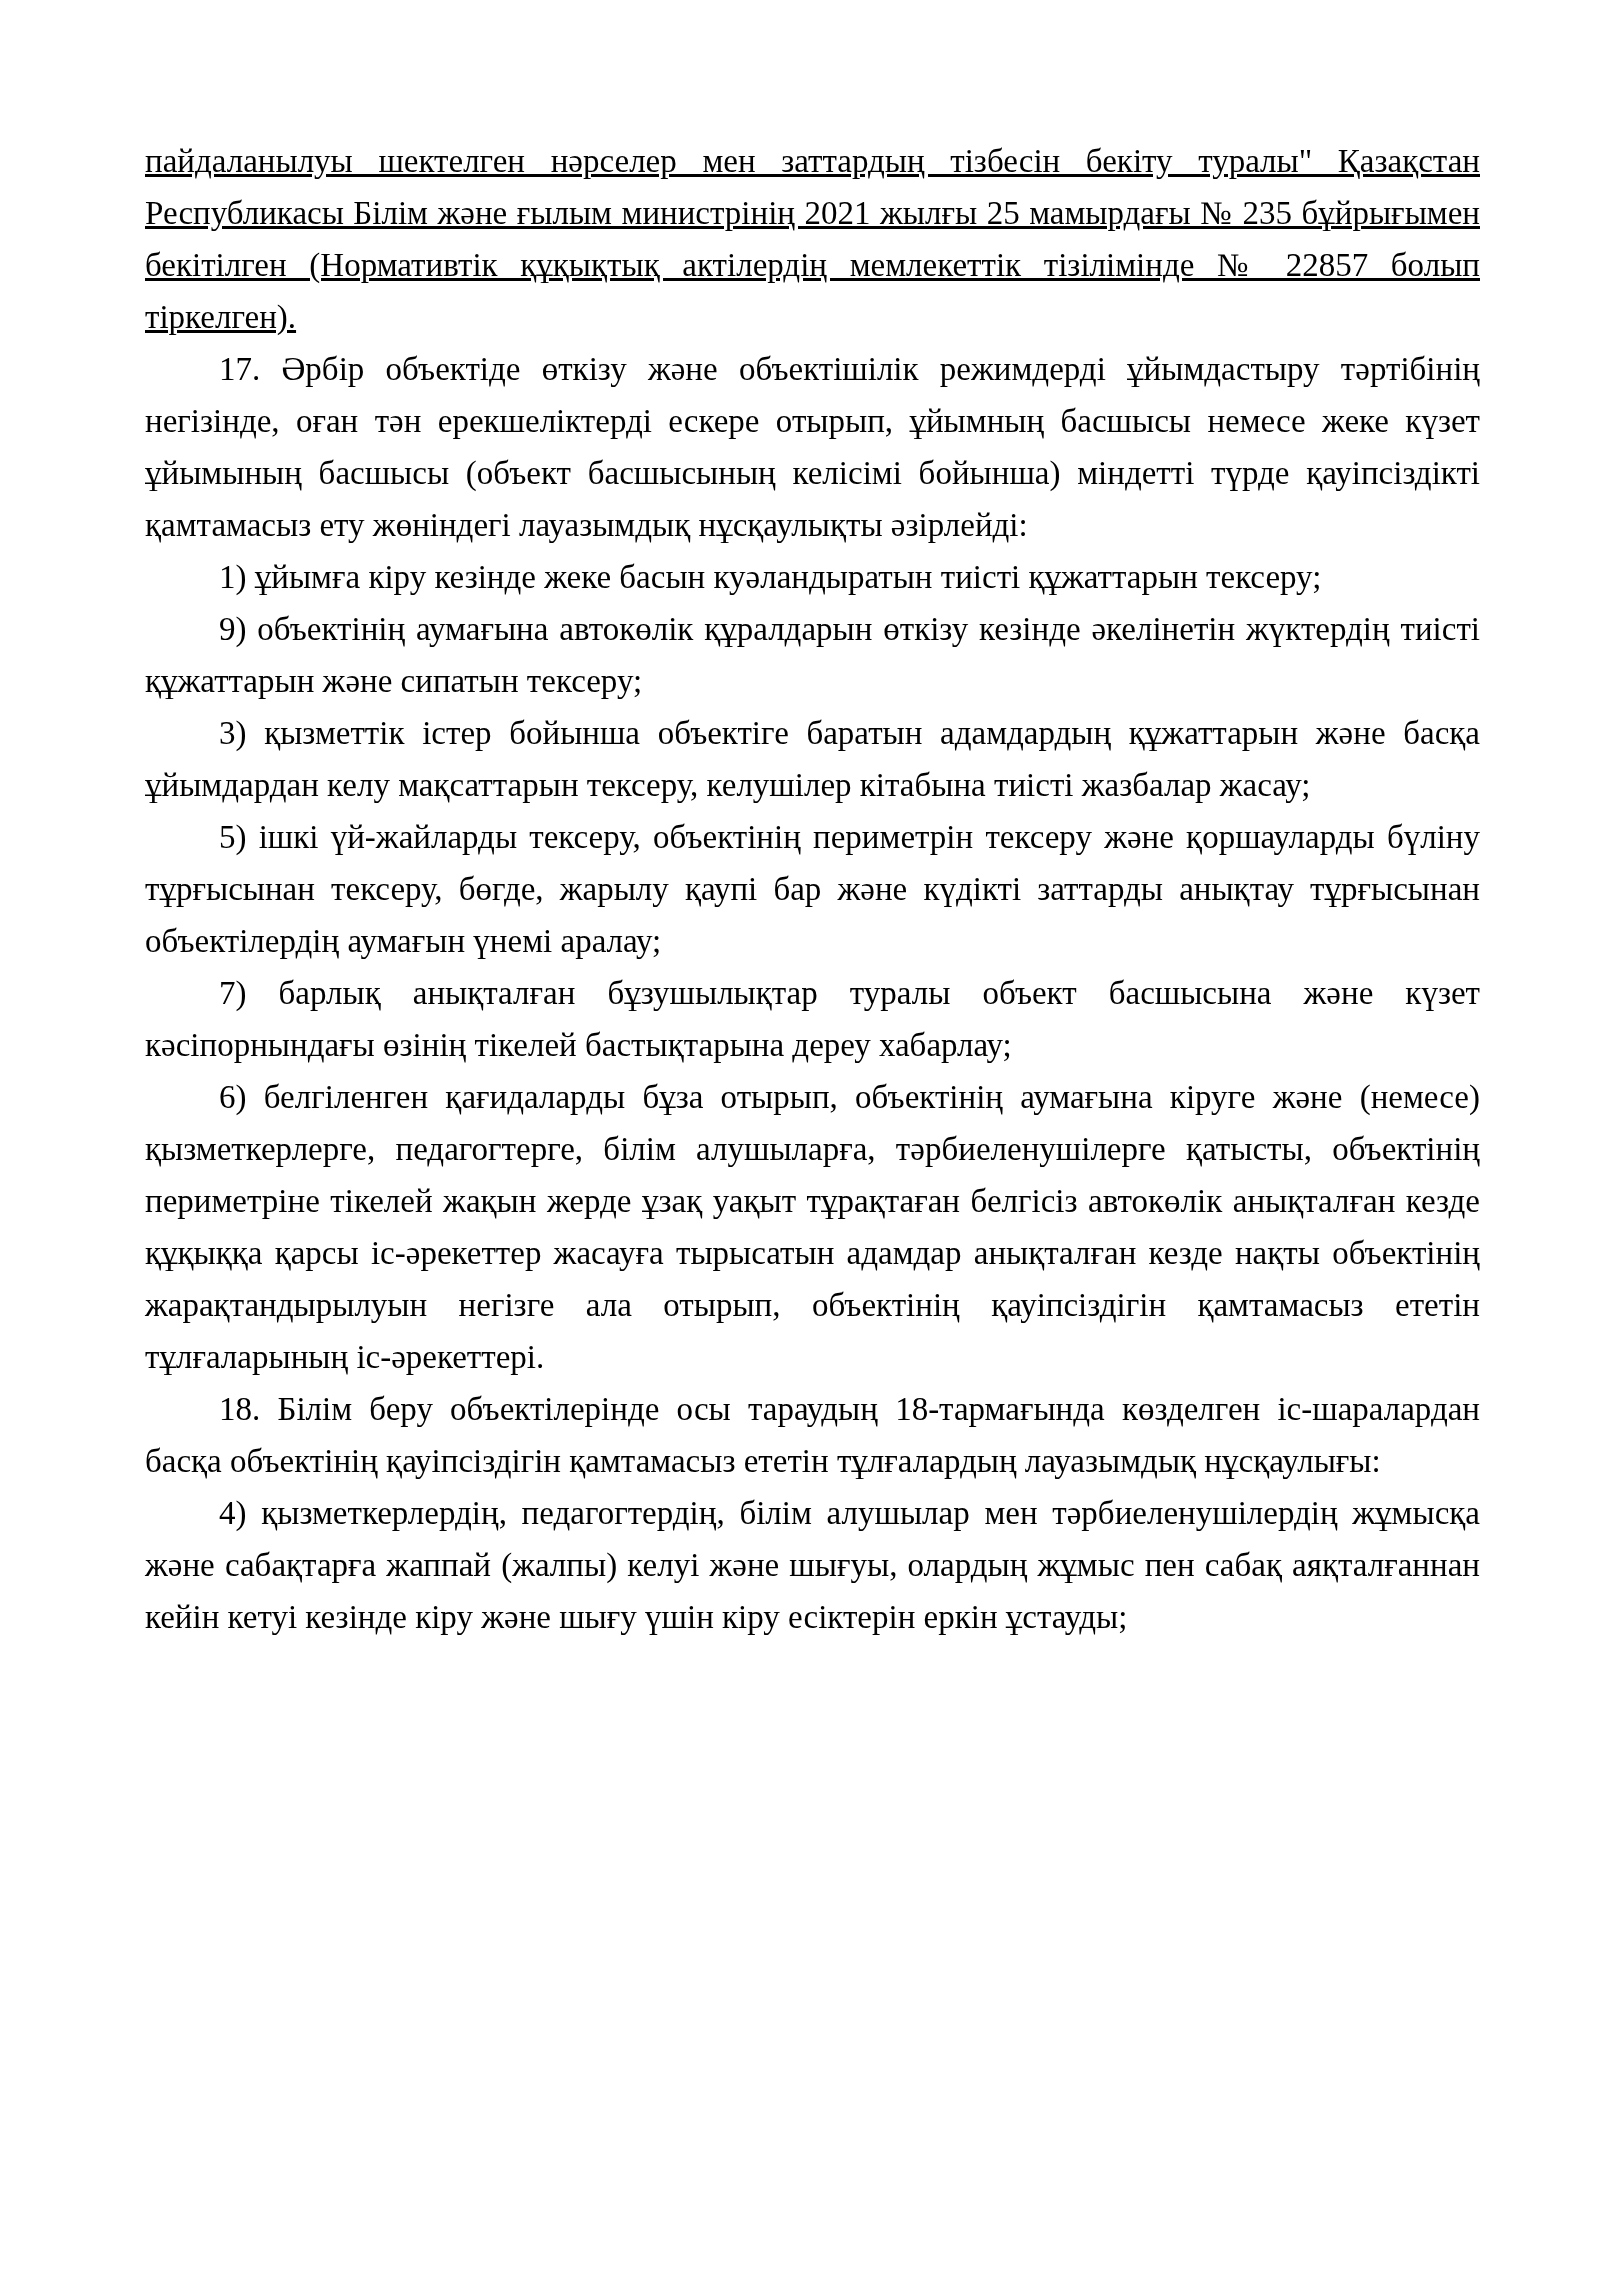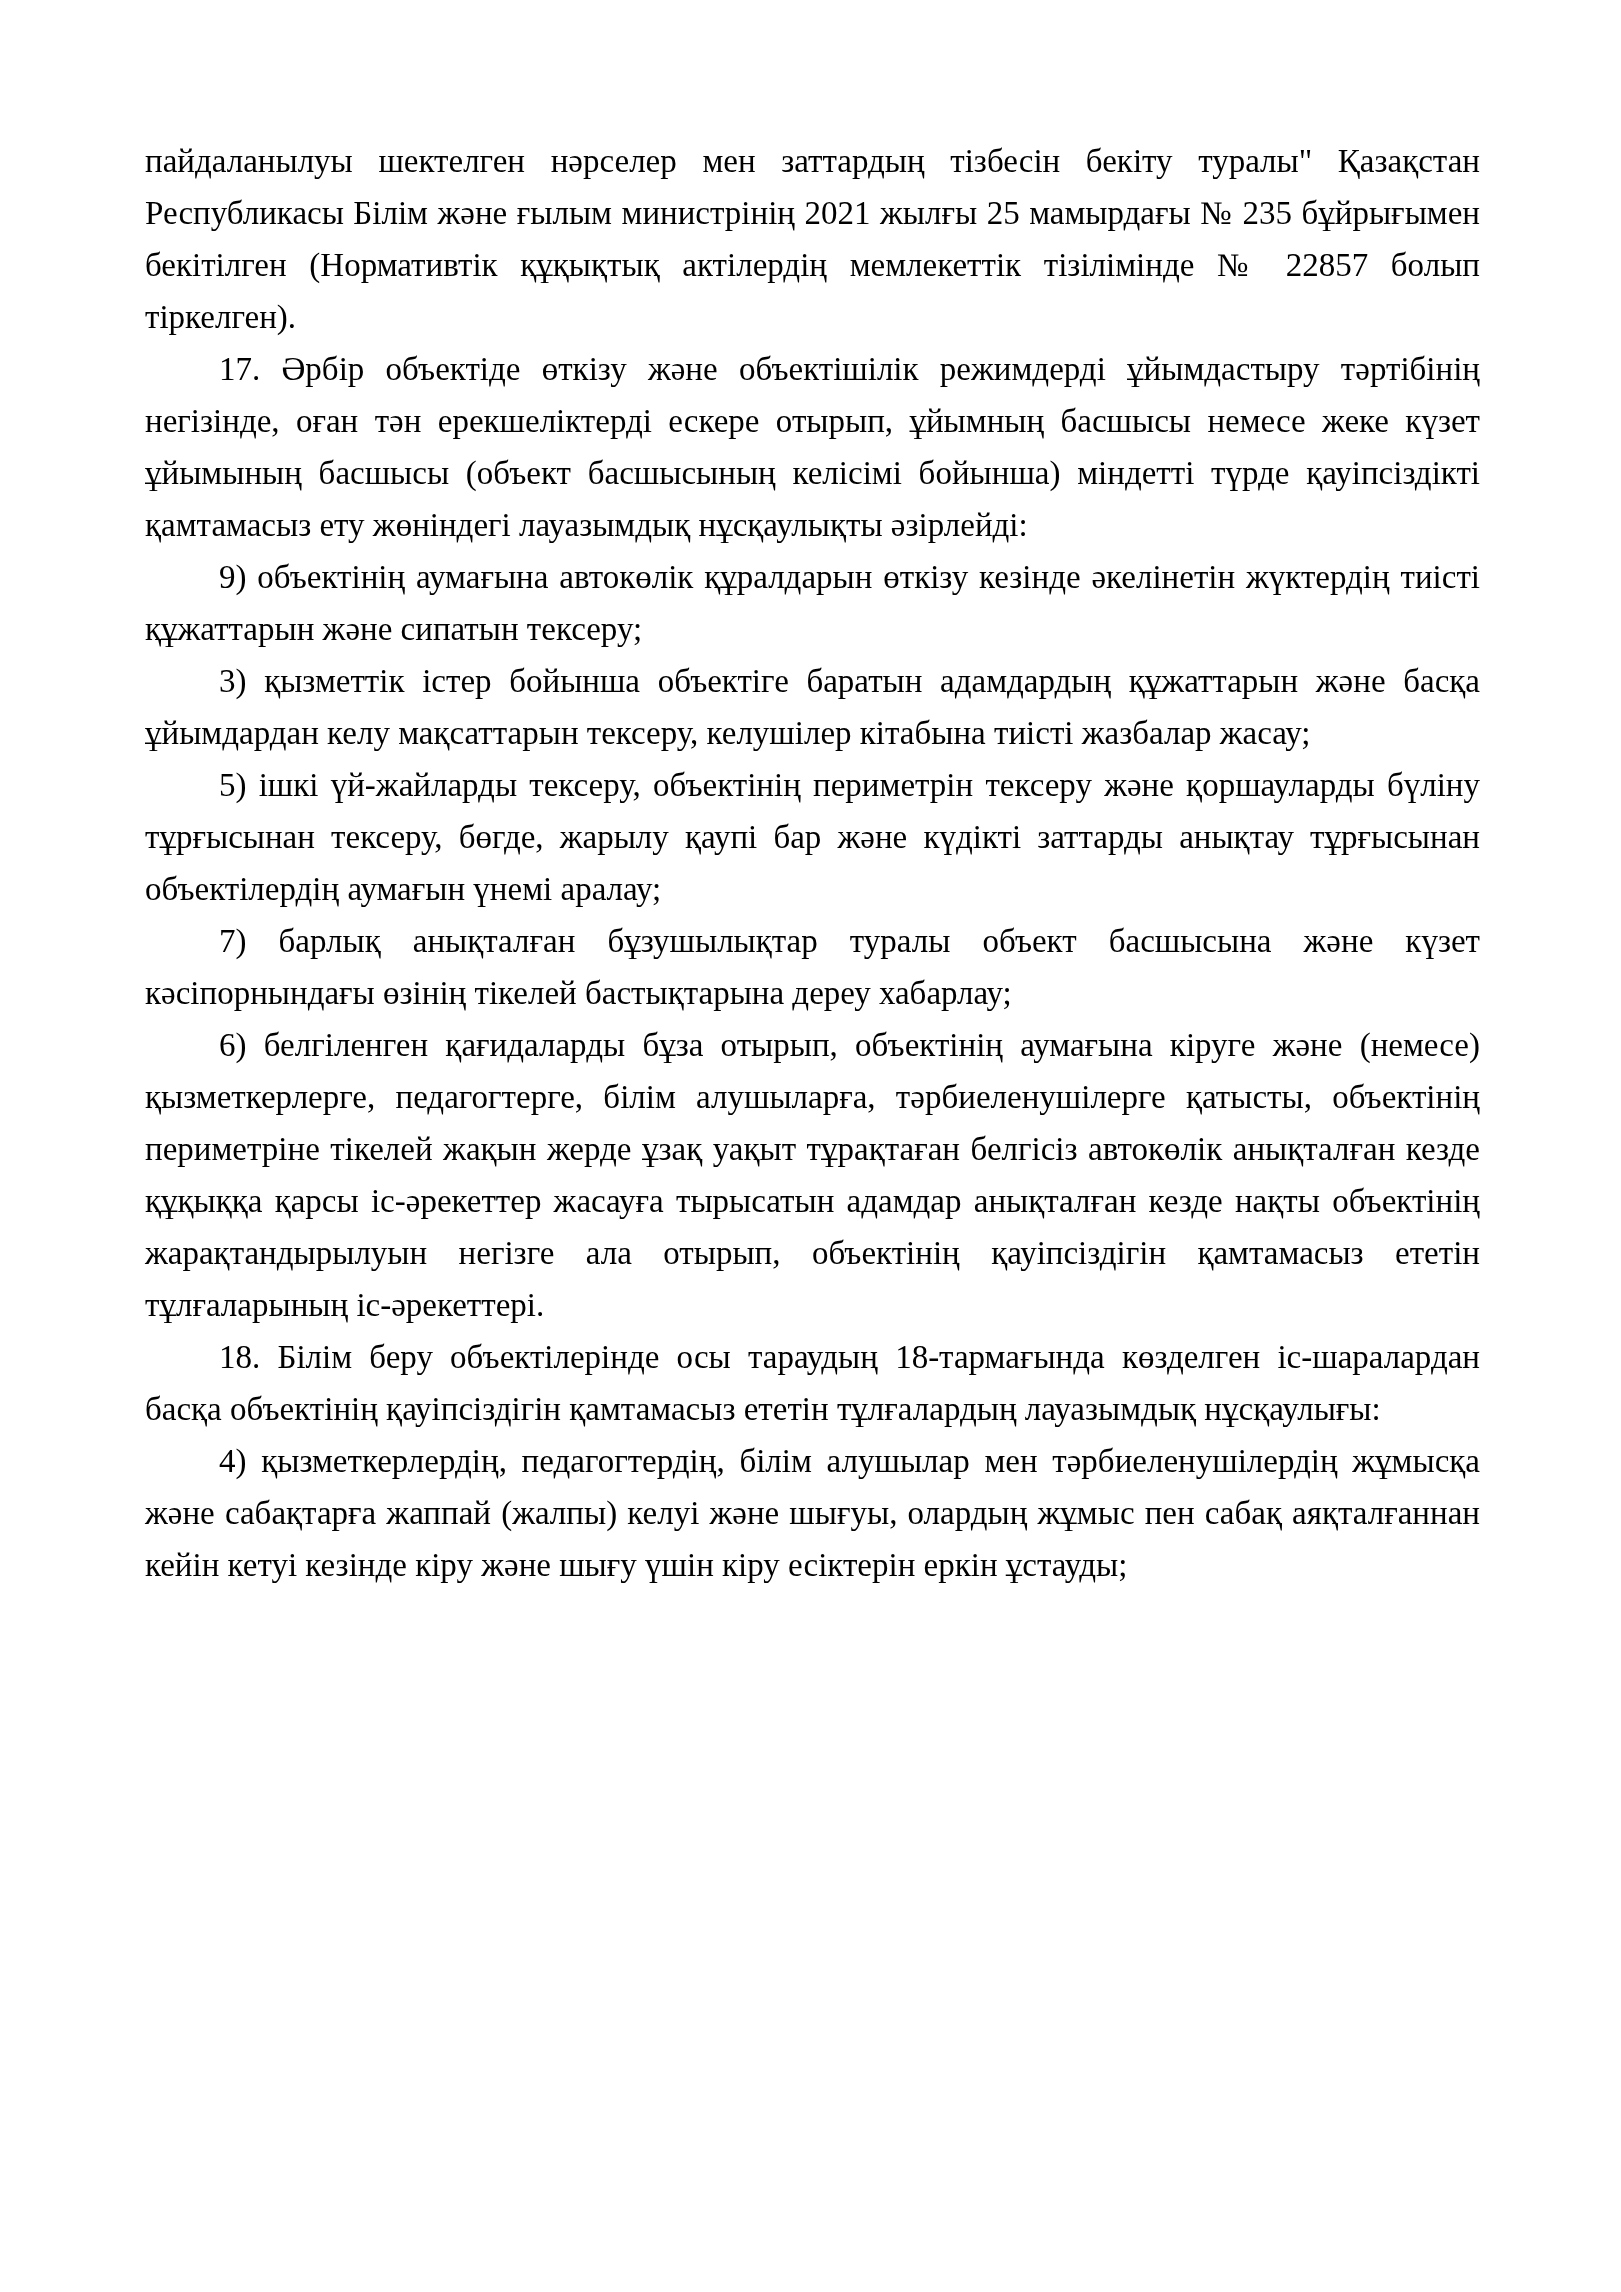--- a/index.html
+++ b/index.html
@@ -22,28 +22,30 @@
   .para {
     margin: 0;
     font-size: 33px;
     line-height: 52px;
     text-align: justify;
     text-indent: 74px;
     color: #000000;
   }
   .para.no-indent {
     text-indent: 0;
+    text-decoration: underline;
   }
 </style>
 </head>
 <body>
 
 <div class="page">
   <p class="para no-indent">пайдаланылуы шектелген нәрселер мен заттардың тізбесін бекіту туралы" Қазақстан Республикасы Білім және ғылым министрінің 2021 жылғы 25 мамырдағы № 235 бұйрығымен бекітілген (Нормативтік құқықтық актілердің мемлекеттік тізілімінде № 22857 болып тіркелген).</p>
   <p class="para">17. Әрбір объектіде өткізу және объектішілік режимдерді ұйымдастыру тәртібінің негізінде, оған тән ерекшеліктерді ескере отырып, ұйымның басшысы немесе жеке күзет ұйымының басшысы (объект басшысының келісімі бойынша) міндетті түрде қауіпсіздікті қамтамасыз ету жөніндегі лауазымдық нұсқаулықты әзірлейді:</p>
+  <p class="para">1) ұйымға кіру кезінде жеке басын куәландыратын тиісті құжаттарын тексеру;</p>
   <p class="para">9) объектінің аумағына автокөлік құралдарын өткізу кезінде әкелінетін жүктердің тиісті құжаттарын және сипатын тексеру;</p>
   <p class="para">3) қызметтік істер бойынша объектіге баратын адамдардың құжаттарын және басқа ұйымдардан келу мақсаттарын тексеру, келушілер кітабына тиісті жазбалар жасау;</p>
   <p class="para">5) ішкі үй-жайларды тексеру, объектінің периметрін тексеру және қоршауларды бүліну тұрғысынан тексеру, бөгде, жарылу қаупі бар және күдікті заттарды анықтау тұрғысынан объектілердің аумағын үнемі аралау;</p>
   <p class="para">7) барлық анықталған бұзушылықтар туралы объект басшысына және күзет кәсіпорнындағы өзінің тікелей бастықтарына дереу хабарлау;</p>
   <p class="para">6) белгіленген қағидаларды бұза отырып, объектінің аумағына кіруге және (немесе) қызметкерлерге, педагогтерге, білім алушыларға, тәрбиеленушілерге қатысты, объектінің периметріне тікелей жақын жерде ұзақ уақыт тұрақтаған белгісіз автокөлік анықталған кезде құқыққа қарсы іс-әрекеттер жасауға тырысатын адамдар анықталған кезде нақты объектінің жарақтандырылуын негізге ала отырып, объектінің қауіпсіздігін қамтамасыз ететін тұлғаларының іс-әрекеттері.</p>
   <p class="para">18. Білім беру объектілерінде осы тараудың 18-тармағында көзделген іс-шаралардан басқа объектінің қауіпсіздігін қамтамасыз ететін тұлғалардың лауазымдық нұсқаулығы:</p>
   <p class="para">4) қызметкерлердің, педагогтердің, білім алушылар мен тәрбиеленушілердің жұмысқа және сабақтарға жаппай (жалпы) келуі және шығуы, олардың жұмыс пен сабақ аяқталғаннан кейін кетуі кезінде кіру және шығу үшін кіру есіктерін еркін ұстауды;</p>
 </div>
 
 

